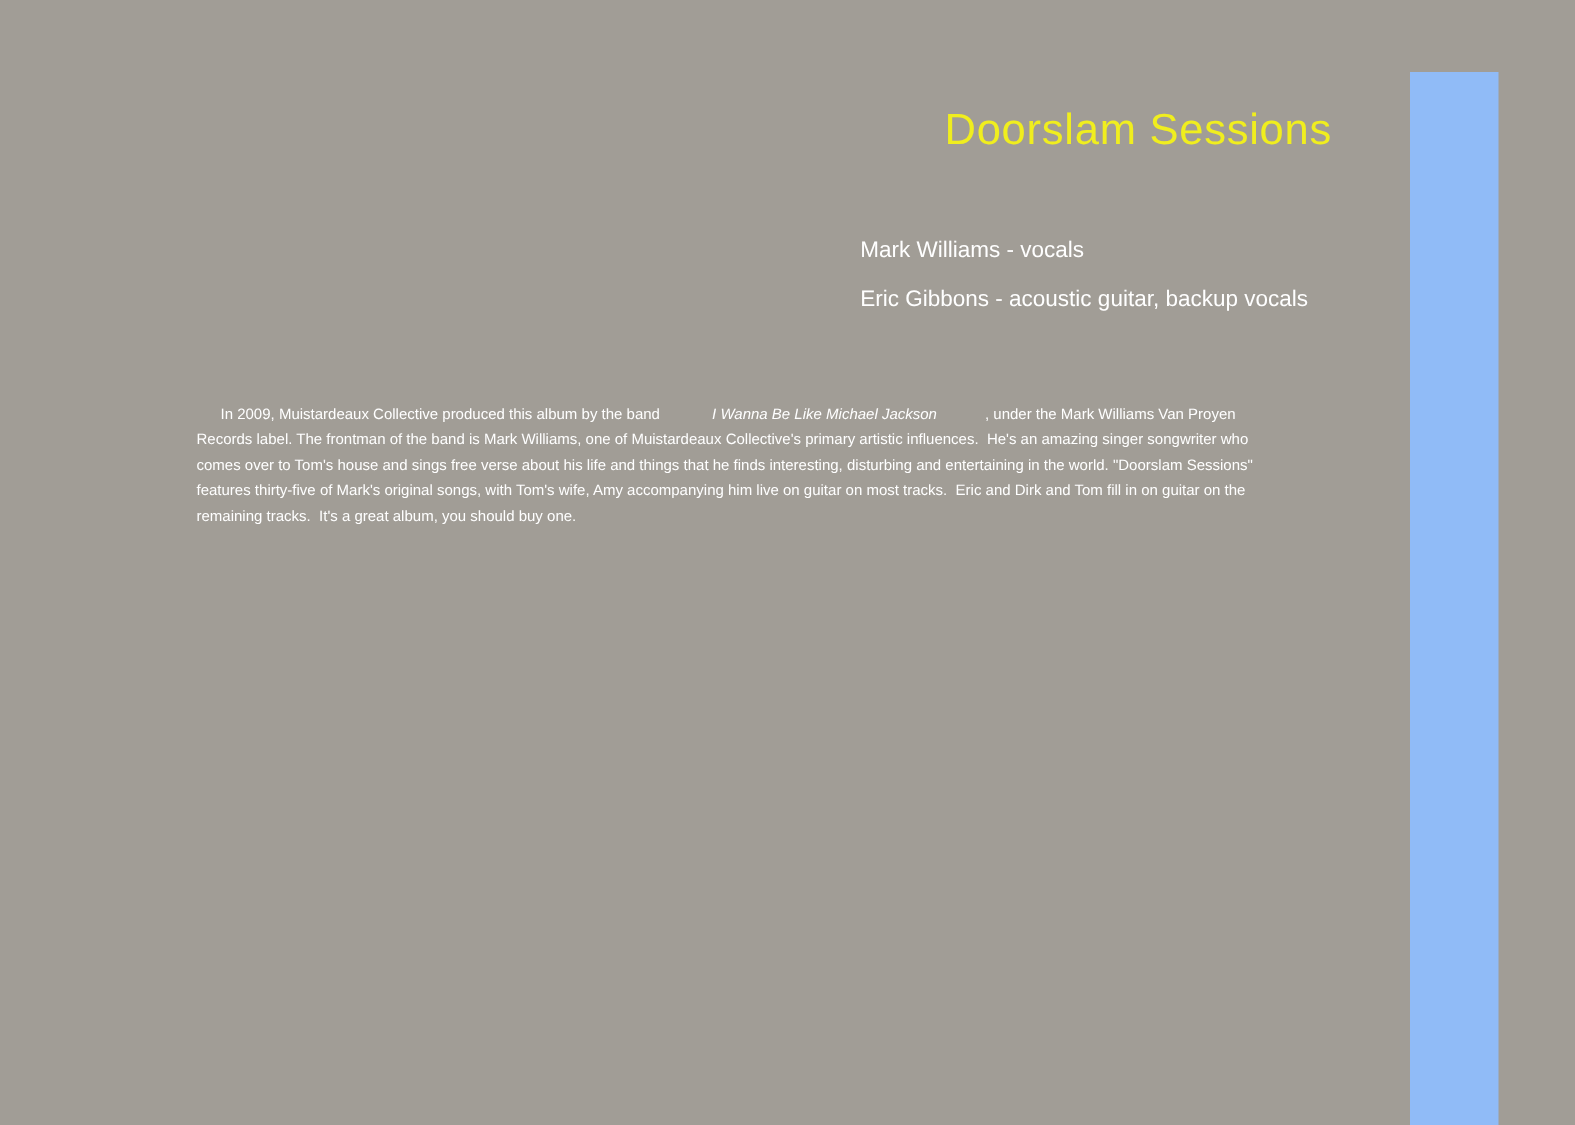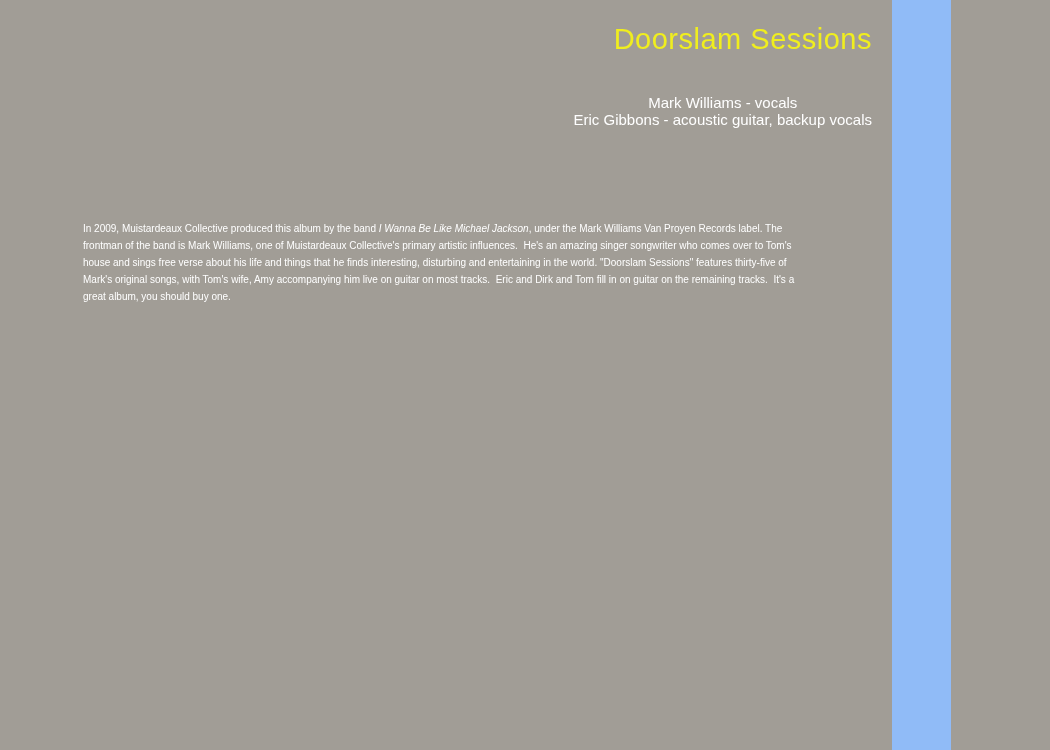--- a/index.html
+++ b/index.html
@@ -1,21 +1,21 @@
 <!DOCTYPE html>
 <html style="--bg: #a19d96; --stripe: #90bbf7; --title: #f0ee1e; --text: #ffffff;"><head>
 <meta charset="utf-8">
 <style>
   :root{
     --bg:#a19d96;
     --stripe:#90bbf7;
     --title:#f0ee1e;
     --text:#ffffff;
   }
-  *{margin:0;padding:0;box-sizing:border-box;}
+  *{margin:16px;padding:0;box-sizing:border-box;}
   html,body{width:1050px;height:750px;overflow:hidden;}
   body{
     background:var(--bg);
     font-family:"Liberation Sans","DejaVu Sans",sans-serif;
     position:relative;
   }
   .stripe{
     position:absolute;
     left:892px;
     top:0;
@@ -30,21 +30,21 @@
     color:var(--title);
     font-size:29px;
     font-weight:normal;
     letter-spacing:0.5px;
     white-space:nowrap;
   }
   .credits{
     position:absolute;
     top:94px;
     right:178px;
-    text-align:center;
+    text-align:left;
     color:var(--text);
     font-size:15px;
     line-height:17px;
   }
   .description{
     position:absolute;
     top:220px;
     left:83px;
     width:728px;
     color:var(--text);

